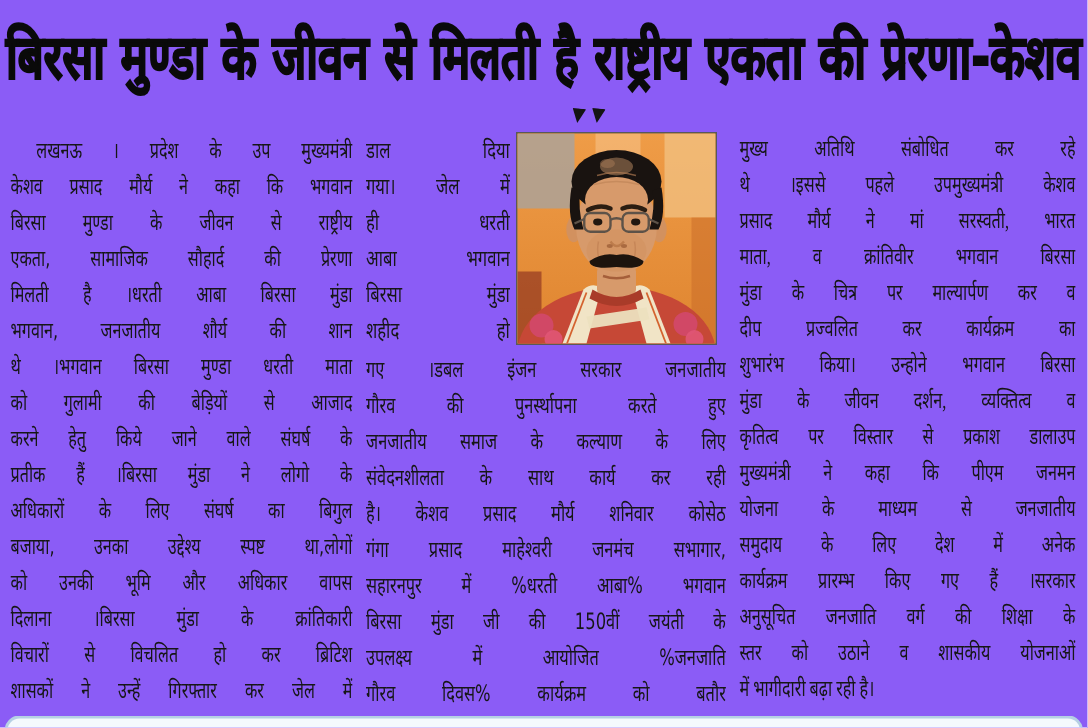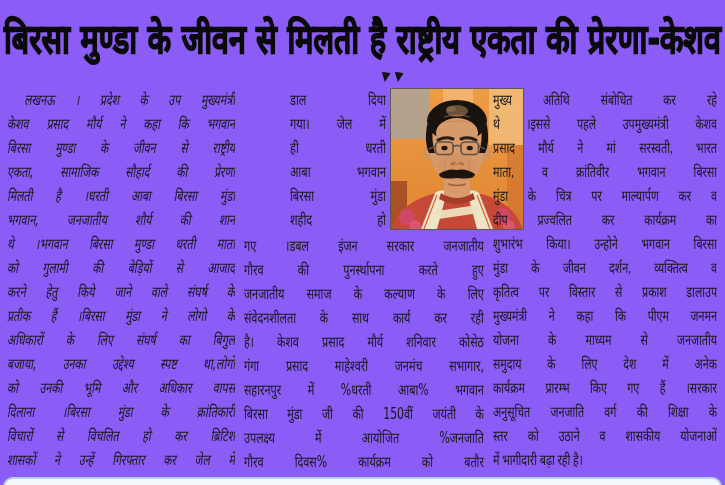--- a/index.html
+++ b/index.html
@@ -15,35 +15,35 @@
     white-space:nowrap;line-height:66px;
     transform-origin:0 50%;
   }
   
   .ink{position:absolute;top:72px;left:381px;display:flex;gap:4px;}
   .ink i{display:block;width:9px;height:10px;background:#141414;
     clip-path:polygon(0 8%,100% 0,52% 100%);transform:rotate(10deg);}
   
   .article{position:absolute;top:88px;left:7px;display:flex;gap:9px;}
   .col{position:relative;}
-  .col1{width:228px;height:386px;font-style:italic;}
+  .col1{width:228px;height:386px;}
   .col2{width:240px;height:386px;}
   .col3{width:224px;height:386px;font-family:Liberation Serif, serif;}
   .colinner{transform-origin:0 0;}
   .c1{width:318px;transform:scaleX(0.717);}
   .c2n{width:130px;transform:scaleX(0.738);}
   .c2w{width:330px;transform:scaleX(0.727);margin-top:2px;}
   .c3{width:312px;transform:scaleX(0.718);}
   .ln{
     height:24px;line-height:24px;font-size:15px;color:#161616;
     text-align:justify;text-align-last:justify;overflow:hidden;
   }
   .ln.left-last{text-align-last:left;}
   .ln.indent{text-indent:24px;}
-  .col2top{display:flex;gap:4px;height:144px;margin-left:46px;}
+  .col2top{display:flex;gap:4px;height:144px;}
   .c2ncol{width:96px;overflow:visible;}
   
   .photo{
     width:132px;height:140px;border:1.5px solid #595959;
     background:#e8923e;flex:0 0 auto;
   }
   .photo svg{display:block;}
   
   .bottom-card{
     position:absolute;top:477px;left:3px;width:719px;height:10px;

